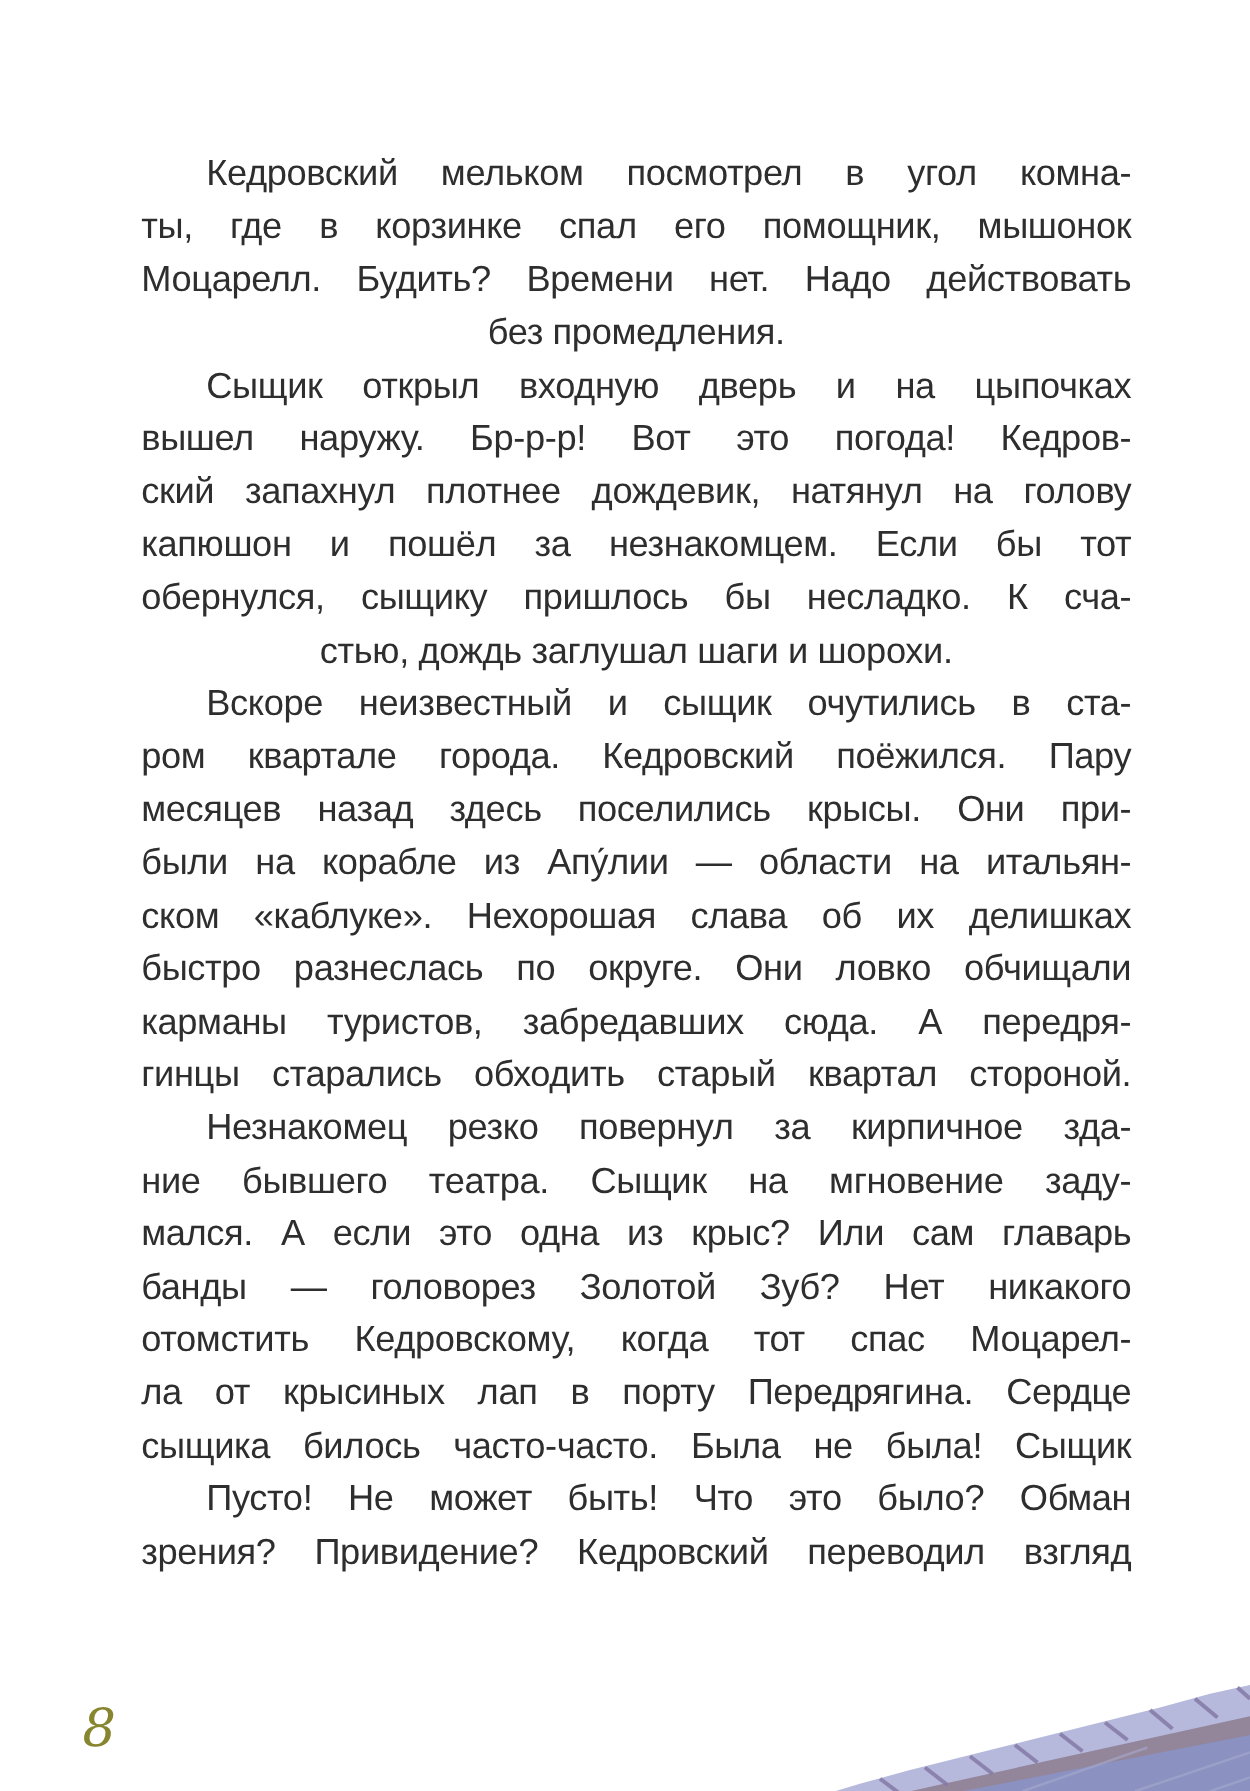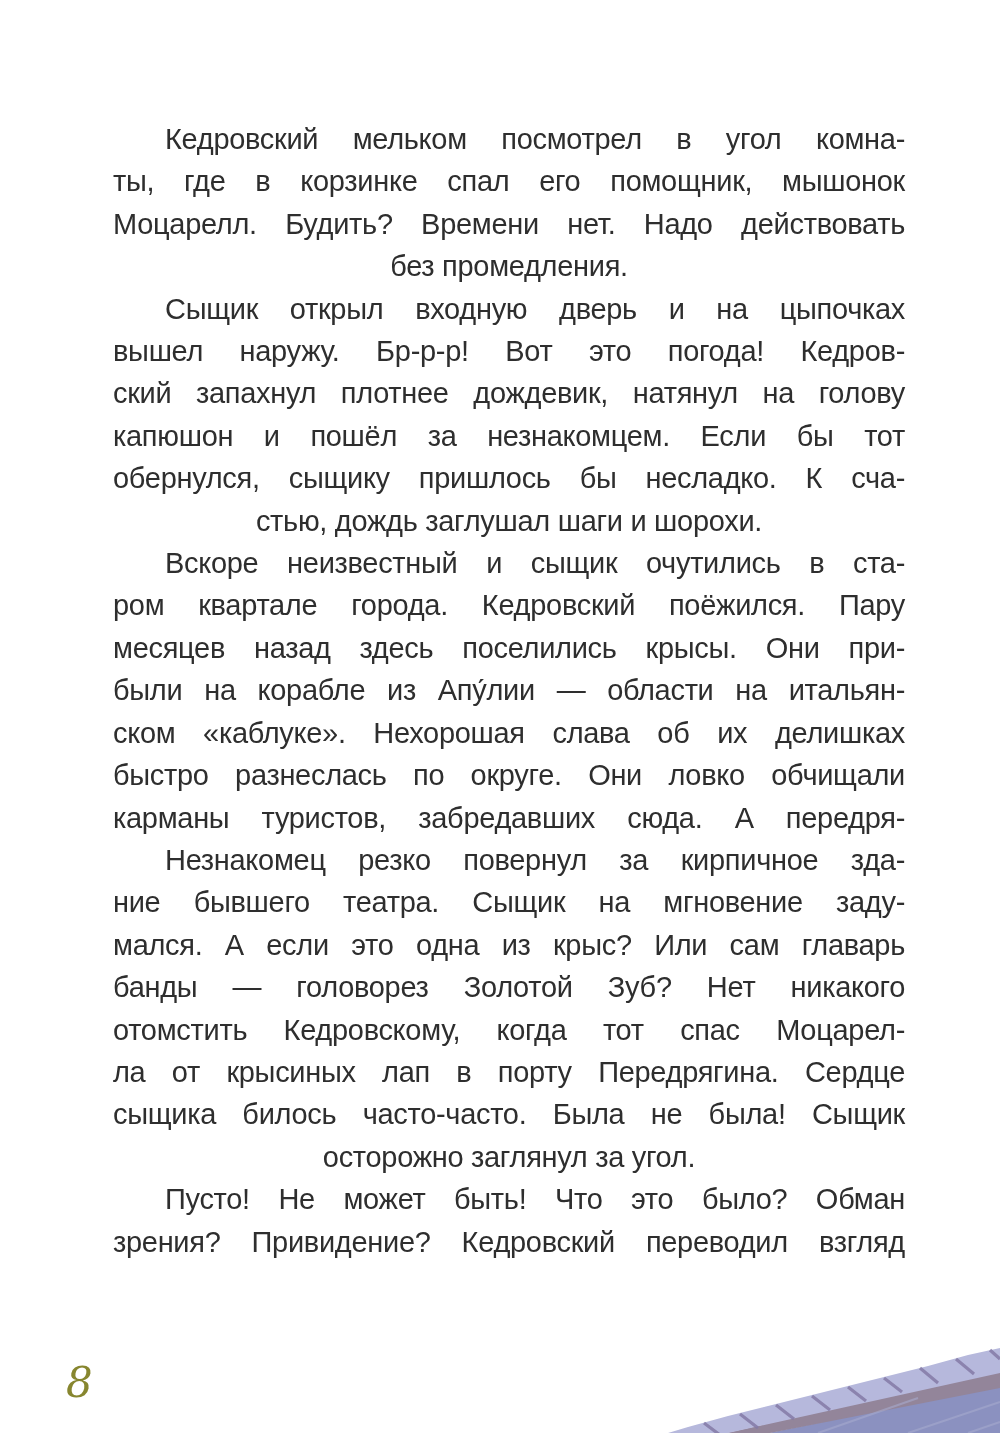--- a/index.html
+++ b/index.html
@@ -66,30 +66,30 @@
       <div class="line">стью, дождь заглушал шаги и шорохи.</div>
     </div>
     <div class="paragraph">
       <div class="line indent just">Вскоре неизвестный и сыщик очутились в ста-</div>
       <div class="line just">ром квартале города. Кедровский поёжился. Пару</div>
       <div class="line just">месяцев назад здесь поселились крысы. Они при-</div>
       <div class="line just">были на корабле из Апу́лии — области на итальян-</div>
       <div class="line just">ском «каблуке». Нехорошая слава об их делишках</div>
       <div class="line just">быстро разнеслась по округе. Они ловко обчищали</div>
       <div class="line just">карманы туристов, забредавших сюда. А передря-</div>
+      <div class="line just">гинцы старались обходить старый квартал стороной.</div>
     </div>
     <div class="paragraph">
       <div class="line indent just">Незнакомец резко повернул за кирпичное зда-</div>
       <div class="line just">ние бывшего театра. Сыщик на мгновение заду-</div>
       <div class="line just">мался. А если это одна из крыс? Или сам главарь</div>
       <div class="line just">банды — головорез Золотой Зуб? Нет никакого</div>
       <div class="line just">отомстить Кедровскому, когда тот спас Моцарел-</div>
       <div class="line just">ла от крысиных лап в порту Передрягина. Сердце</div>
       <div class="line just">сыщика билось часто-часто. Была не была! Сыщик</div>
-      <div class="line">осторожно заглянул за угол.</div>
     </div>
     <div class="paragraph">
       <div class="line indent just">Пусто! Не может быть! Что это было? Обман</div>
       <div class="line just">зрения? Привидение? Кедровский переводил взгляд</div>
     </div>
   </div>
 
 <div class="page-number" style="color: rgb(135, 134, 47);">8</div>
 
 <svg class="roof-illustration" viewBox="0 0 332 97" preserveAspectRatio="none">

